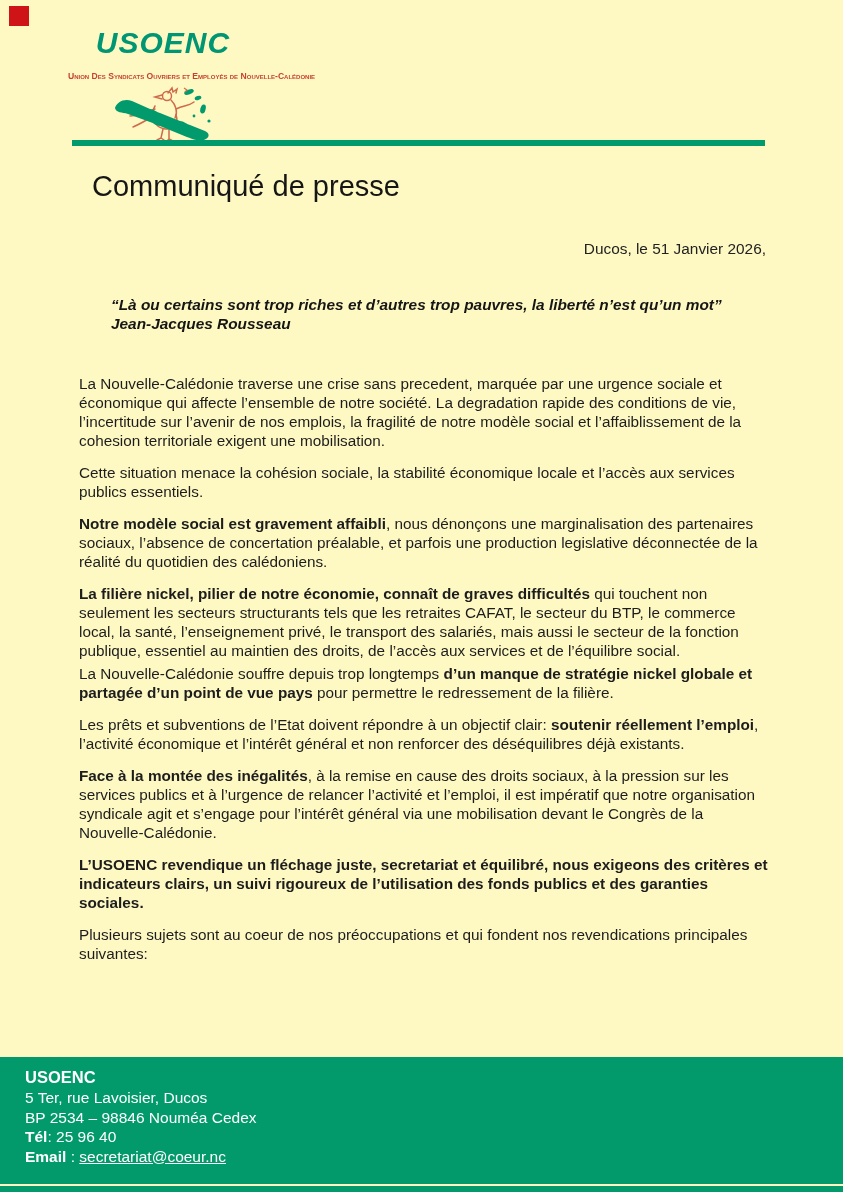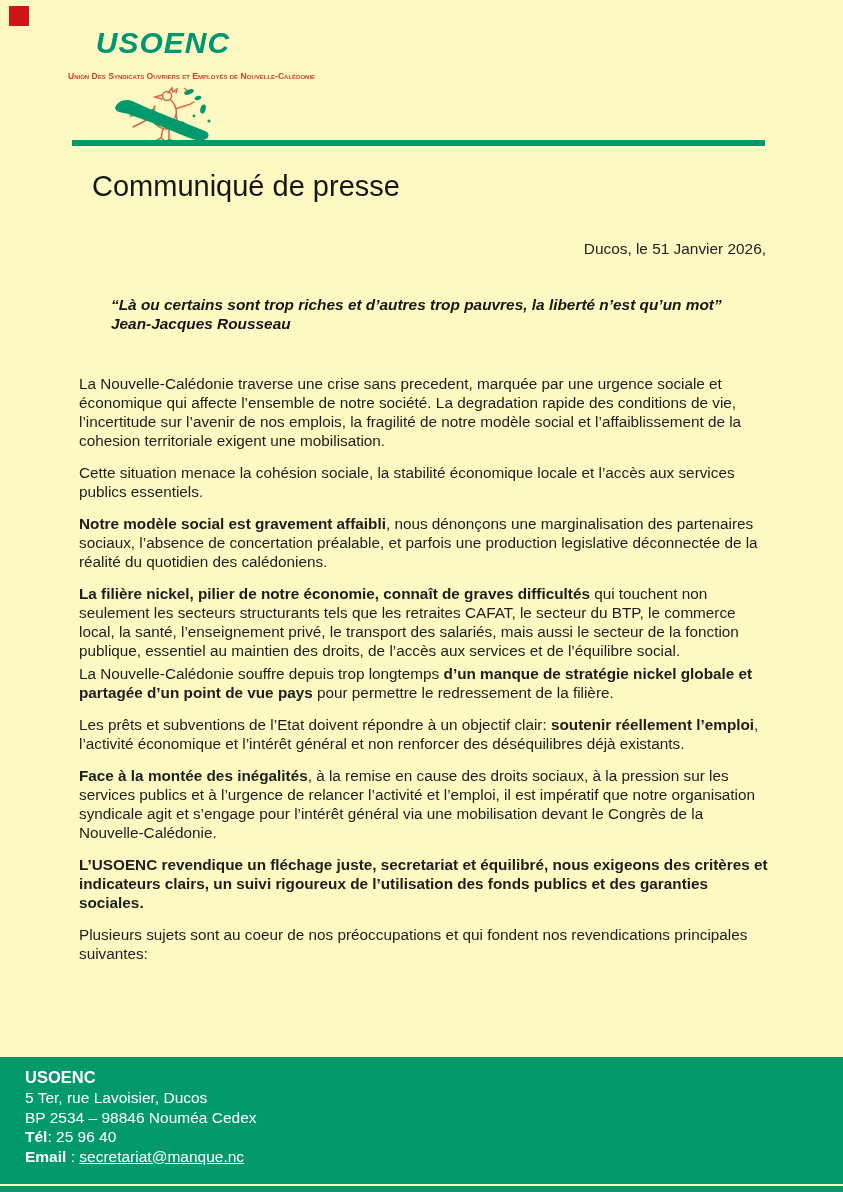--- a/index.html
+++ b/index.html
@@ -152,18 +152,18 @@
     <p class="para"><span class="seg-b">L’USOENC revendique un fléchage juste, secretariat et équilibré, nous exigeons des critères et indicateurs clairs, un suivi rigoureux de l’utilisation des fonds publics et des garanties sociales.</span></p>
 
     <p class="para"><span>Plusieurs sujets sont au coeur de nos préoccupations et qui fondent nos revendications principales suivantes:</span></p>
   </div>
 
   <div class="footer-block">
     <div class="footer-name">USOENC</div>
     <div class="footer-line">5 Ter, rue Lavoisier, Ducos</div>
     <div class="footer-line">BP 2534 – 98846 Nouméa Cedex</div>
     <div class="footer-line"><span class="lbl">Tél</span><span>: 25 96 40</span></div>
-    <div class="footer-line"><span class="lbl">Email</span><span> : </span><a href="#">secretariat@manque.nc</a></div>
+    <div class="footer-line"><span class="lbl">Email</span><span> : </span><a href="#">secretariat@coeur.nc</a></div>
   </div>
 
   <div class="bottom-bar"></div>
 
 </div>
 
 </body></html>

